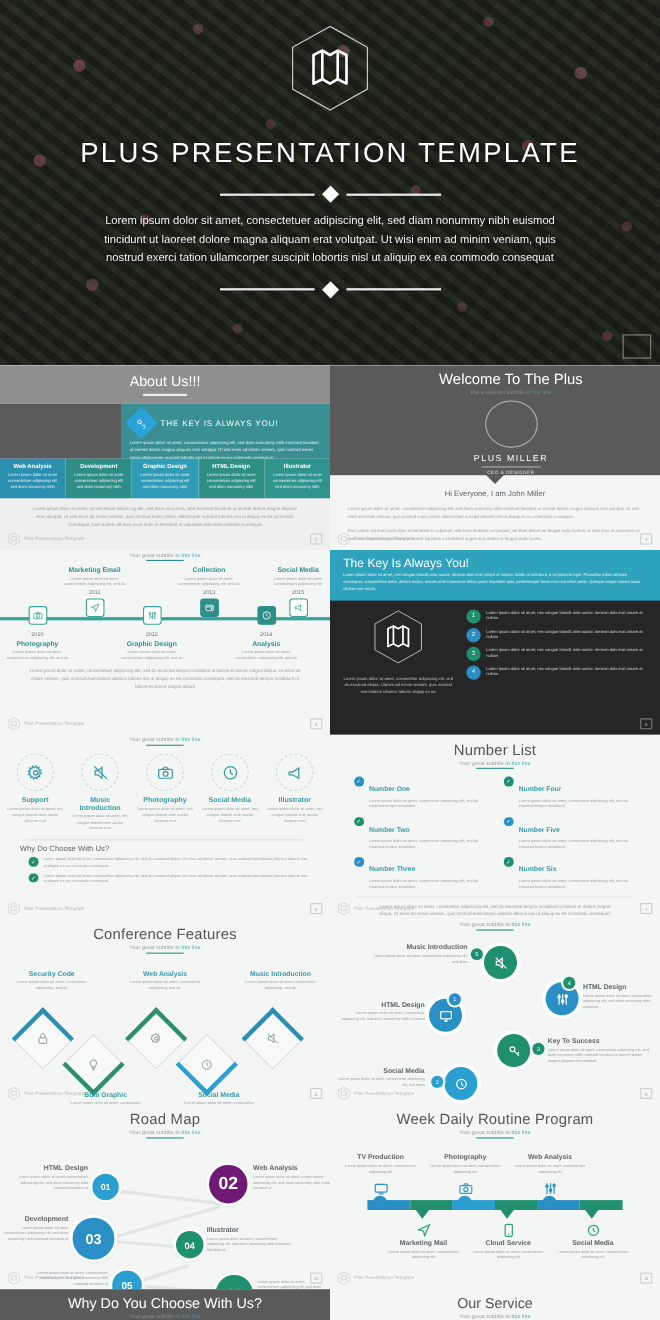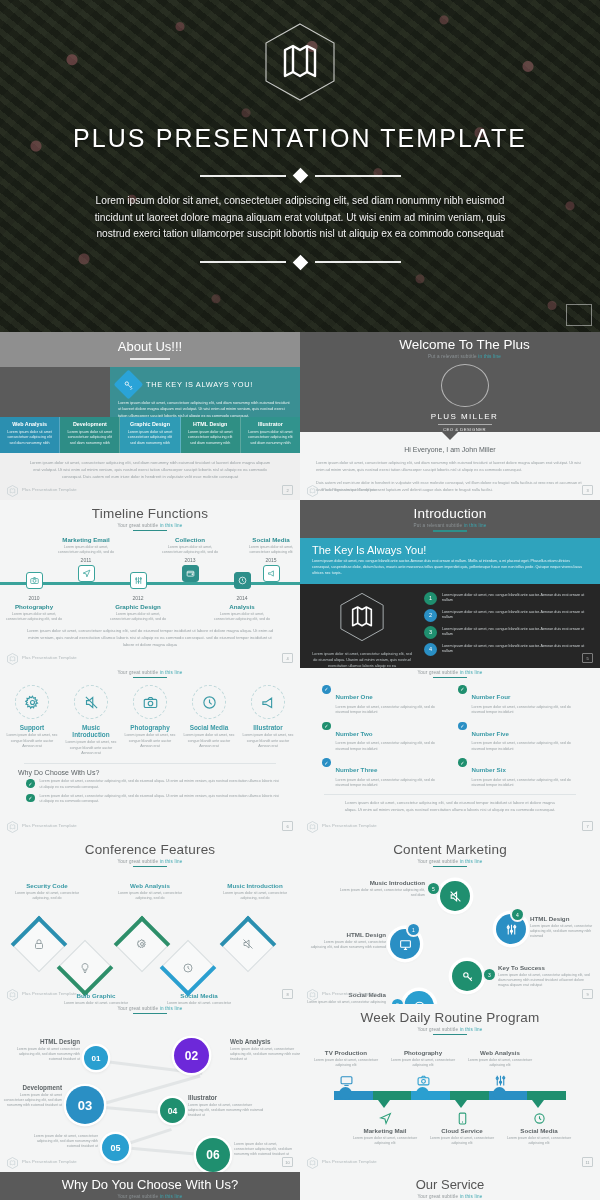--- a/index.html
+++ b/index.html
@@ -337,21 +337,20 @@
               <polygon points="12,1 23,7 23,19 12,25 1,19 1,7" fill="none" stroke="#c3ced2" stroke-width="1.5"></polygon>
               <path d="M7 9 L10 8 L12 9 L14 8 L17 9 L17 17 L14 16 L12 17 L10 16 L7 17 Z" fill="none" stroke="#c3ced2" stroke-width="1.4"></path>
             </svg>
         </span>
         <span class="footer-txt">Plus Presentation Template</span>
       </div>
       <div class="pagebadge">3</div>
     </div>
 
     <div class="slide">
-      <div class="s-title">Timeline  Functions</div>
       <div class="s-sub">Your great subtitle <span class="accent">in this line</span></div>
       <div class="s-sub-bar"></div>
       <div class="tl-wrap">
         <div class="tl-line"></div>
 
         <div class="tl-node" style="left:6px; top:26px;">
           <div class="tl-icon" style="margin-top:10px;">
             <svg width="9" height="9" viewBox="0 0 24 24" fill="none" stroke="#3aa39b" stroke-width="2">
                 <rect x="2" y="7" width="20" height="13" rx="2"></rect>
                 <circle cx="12" cy="13" r="4"></circle>
@@ -431,25 +430,20 @@
               <polygon points="12,1 23,7 23,19 12,25 1,19 1,7" fill="none" stroke="#c3ced2" stroke-width="1.5"></polygon>
               <path d="M7 9 L10 8 L12 9 L14 8 L17 9 L17 17 L14 16 L12 17 L10 16 L7 17 Z" fill="none" stroke="#c3ced2" stroke-width="1.4"></path>
             </svg>
         </span>
         <span class="footer-txt">Plus Presentation Template</span>
       </div>
       <div class="pagebadge">4</div>
     </div>
 
     <div class="slide charcoal">
-      <div class="intro-head">
-        <div class="s-title light" style="padding-top:0;">Introduction</div>
-        <div class="s-sub">Put a relevant subtitle <span class="accent">in this line</span></div>
-        <div class="s-sub-bar"></div>
-      </div>
       <div class="intro-band">
         <div class="h">The Key Is Always You!</div>
         <div class="p">Lorem ipsum dolor sit amet, nec congue blandit ante auctor. Aenean duis erat ornare at nullam. Mollis at interdum, a mi placerat eget. Phasellus etiam ultricies consequat, suspendisse dolor, dictum luctus, mauris ante maecenas tellus quam imperdiet quis, pellentesque fusce non non tellus pede. Quisque neque viverra lacus ultrices nec turpis.</div>
       </div>
       <div class="intro-body">
         <div class="intro-left">
           <div>
             <svg width="46" height="50" viewBox="0 0 74 80">
                 <polygon points="37,2 71,21 71,59 37,78 3,59 3,21" fill="none" stroke="#b9c0c2" stroke-width="1.4"></polygon>
                 <path d="M22 28 L30 24 L37 28 L44 24 L52 28 L52 54 L44 50 L37 54 L30 50 L22 54 Z" fill="none" stroke="#ffffff" stroke-width="2.6" stroke-linejoin="round"></path>
@@ -551,20 +545,21 @@
               <polygon points="12,1 23,7 23,19 12,25 1,19 1,7" fill="none" stroke="#c3ced2" stroke-width="1.5"></polygon>
               <path d="M7 9 L10 8 L12 9 L14 8 L17 9 L17 17 L14 16 L12 17 L10 16 L7 17 Z" fill="none" stroke="#c3ced2" stroke-width="1.4"></path>
             </svg>
         </span>
         <span class="footer-txt">Plus Presentation Template</span>
       </div>
       <div class="pagebadge">6</div>
     </div>
 
     <div class="slide">
+      <div class="s-title">Number List</div>
       <div class="s-sub">Your great subtitle <span class="accent">in this line</span></div>
       <div class="s-sub-bar"></div>
       <div class="nl-grid">
         <div class="nl-item">
           <span class="chk" style="background:#2a8fc4;">✓</span>
           <span><span class="nl-h">Number One</span>
           <div class="nl-b">Lorem ipsum dolor sit amet, consectetur adipiscing elit, sed do eiusmod tempor incididunt</div></span>
         </div>
         <div class="nl-item">
           <span class="chk" style="background:#1f8f6f;">✓</span>
@@ -679,21 +674,20 @@
               <polygon points="12,1 23,7 23,19 12,25 1,19 1,7" fill="none" stroke="#c3ced2" stroke-width="1.5"></polygon>
               <path d="M7 9 L10 8 L12 9 L14 8 L17 9 L17 17 L14 16 L12 17 L10 16 L7 17 Z" fill="none" stroke="#c3ced2" stroke-width="1.4"></path>
             </svg>
         </span>
         <span class="footer-txt">Plus Presentation Template</span>
       </div>
       <div class="pagebadge">8</div>
     </div>
 
     <div class="slide">
-      <div class="s-title">Content Marketing</div>
       <div class="s-sub">Your great subtitle <span class="accent">in this line</span></div>
       <div class="s-sub-bar"></div>
       <div class="cm-wrap">
 
         <div class="cm-node" style="left:140px; top:12px; background:#1f8f6f;">
           <svg width="13" height="13" viewBox="0 0 24 24" fill="none" stroke="#fff" stroke-width="2">
               <path d="M4 9 L4 15 L8 15 L14 20 L14 4 L8 9 Z"></path>
               <path d="M3 3 L21 21"></path>
             </svg>
         </div>
@@ -759,36 +753,37 @@
               <polygon points="12,1 23,7 23,19 12,25 1,19 1,7" fill="none" stroke="#c3ced2" stroke-width="1.5"></polygon>
               <path d="M7 9 L10 8 L12 9 L14 8 L17 9 L17 17 L14 16 L12 17 L10 16 L7 17 Z" fill="none" stroke="#c3ced2" stroke-width="1.4"></path>
             </svg>
         </span>
         <span class="footer-txt">Plus Presentation Template</span>
       </div>
       <div class="pagebadge">9</div>
     </div>
 
     <div class="slide">
+      <div class="s-title">Road Map</div>
       <div class="s-sub">Your great subtitle <span class="accent">in this line</span></div>
       <div class="s-sub-bar"></div>
       <div class="rm-wrap">
         <div class="rm-link" style="left:105px; top:44px; width:98px; transform:rotate(7deg);"></div>
         <div class="rm-link" style="left:104px; top:86px; width:100px; transform:rotate(-16deg);"></div>
         <div class="rm-link" style="left:104px; top:90px; width:66px; transform:rotate(5deg);"></div>
         <div class="rm-link" style="left:122px; top:128px; width:52px; transform:rotate(-18deg);"></div>
         <div class="rm-link" style="left:122px; top:130px; width:82px; transform:rotate(5deg);"></div>
 
         <div class="rm-circ" style="left:84px; top:30px; width:24px; height:24px; background:#2a9fd0; font-size:8px;">01</div>
         <div class="rm-lbl" style="left:6px; top:22px; text-align:right; width:74px;">
           <div class="rm-h">HTML Design</div>
           <div class="rm-b">Lorem ipsum dolor sit amet consectetuer adipiscing elit, sed diam nonummy nibh euismod tincidunt ut</div>
         </div>
 
-        <div class="rm-circ" style="left:174px; top:22px; width:35px; height:35px; background:#6d28d9; font-size:12px;">02</div>
+        <div class="rm-circ" style="left:190px; top:22px; width:35px; height:35px; background:#701a75; font-size:16px;">02</div>
         <div class="rm-lbl" style="left:230px; top:22px;">
           <div class="rm-h">Web Analysis</div>
           <div class="rm-b">Lorem ipsum dolor sit amet, consectetuer adipiscing elit, sed diam nonummy nibh euismod tincidunt ut</div>
         </div>
 
         <div class="rm-circ" style="left:66px; top:70px; width:38px; height:38px; background:#2a8fc4; font-size:13px;">03</div>
         <div class="rm-lbl" style="left:2px; top:68px; text-align:right; width:60px;">
           <div class="rm-h">Development</div>
           <div class="rm-b">Lorem ipsum dolor sit amet consectetuer adipiscing elit, sed diam nonummy nibh euismod tincidunt ut</div>
         </div>

